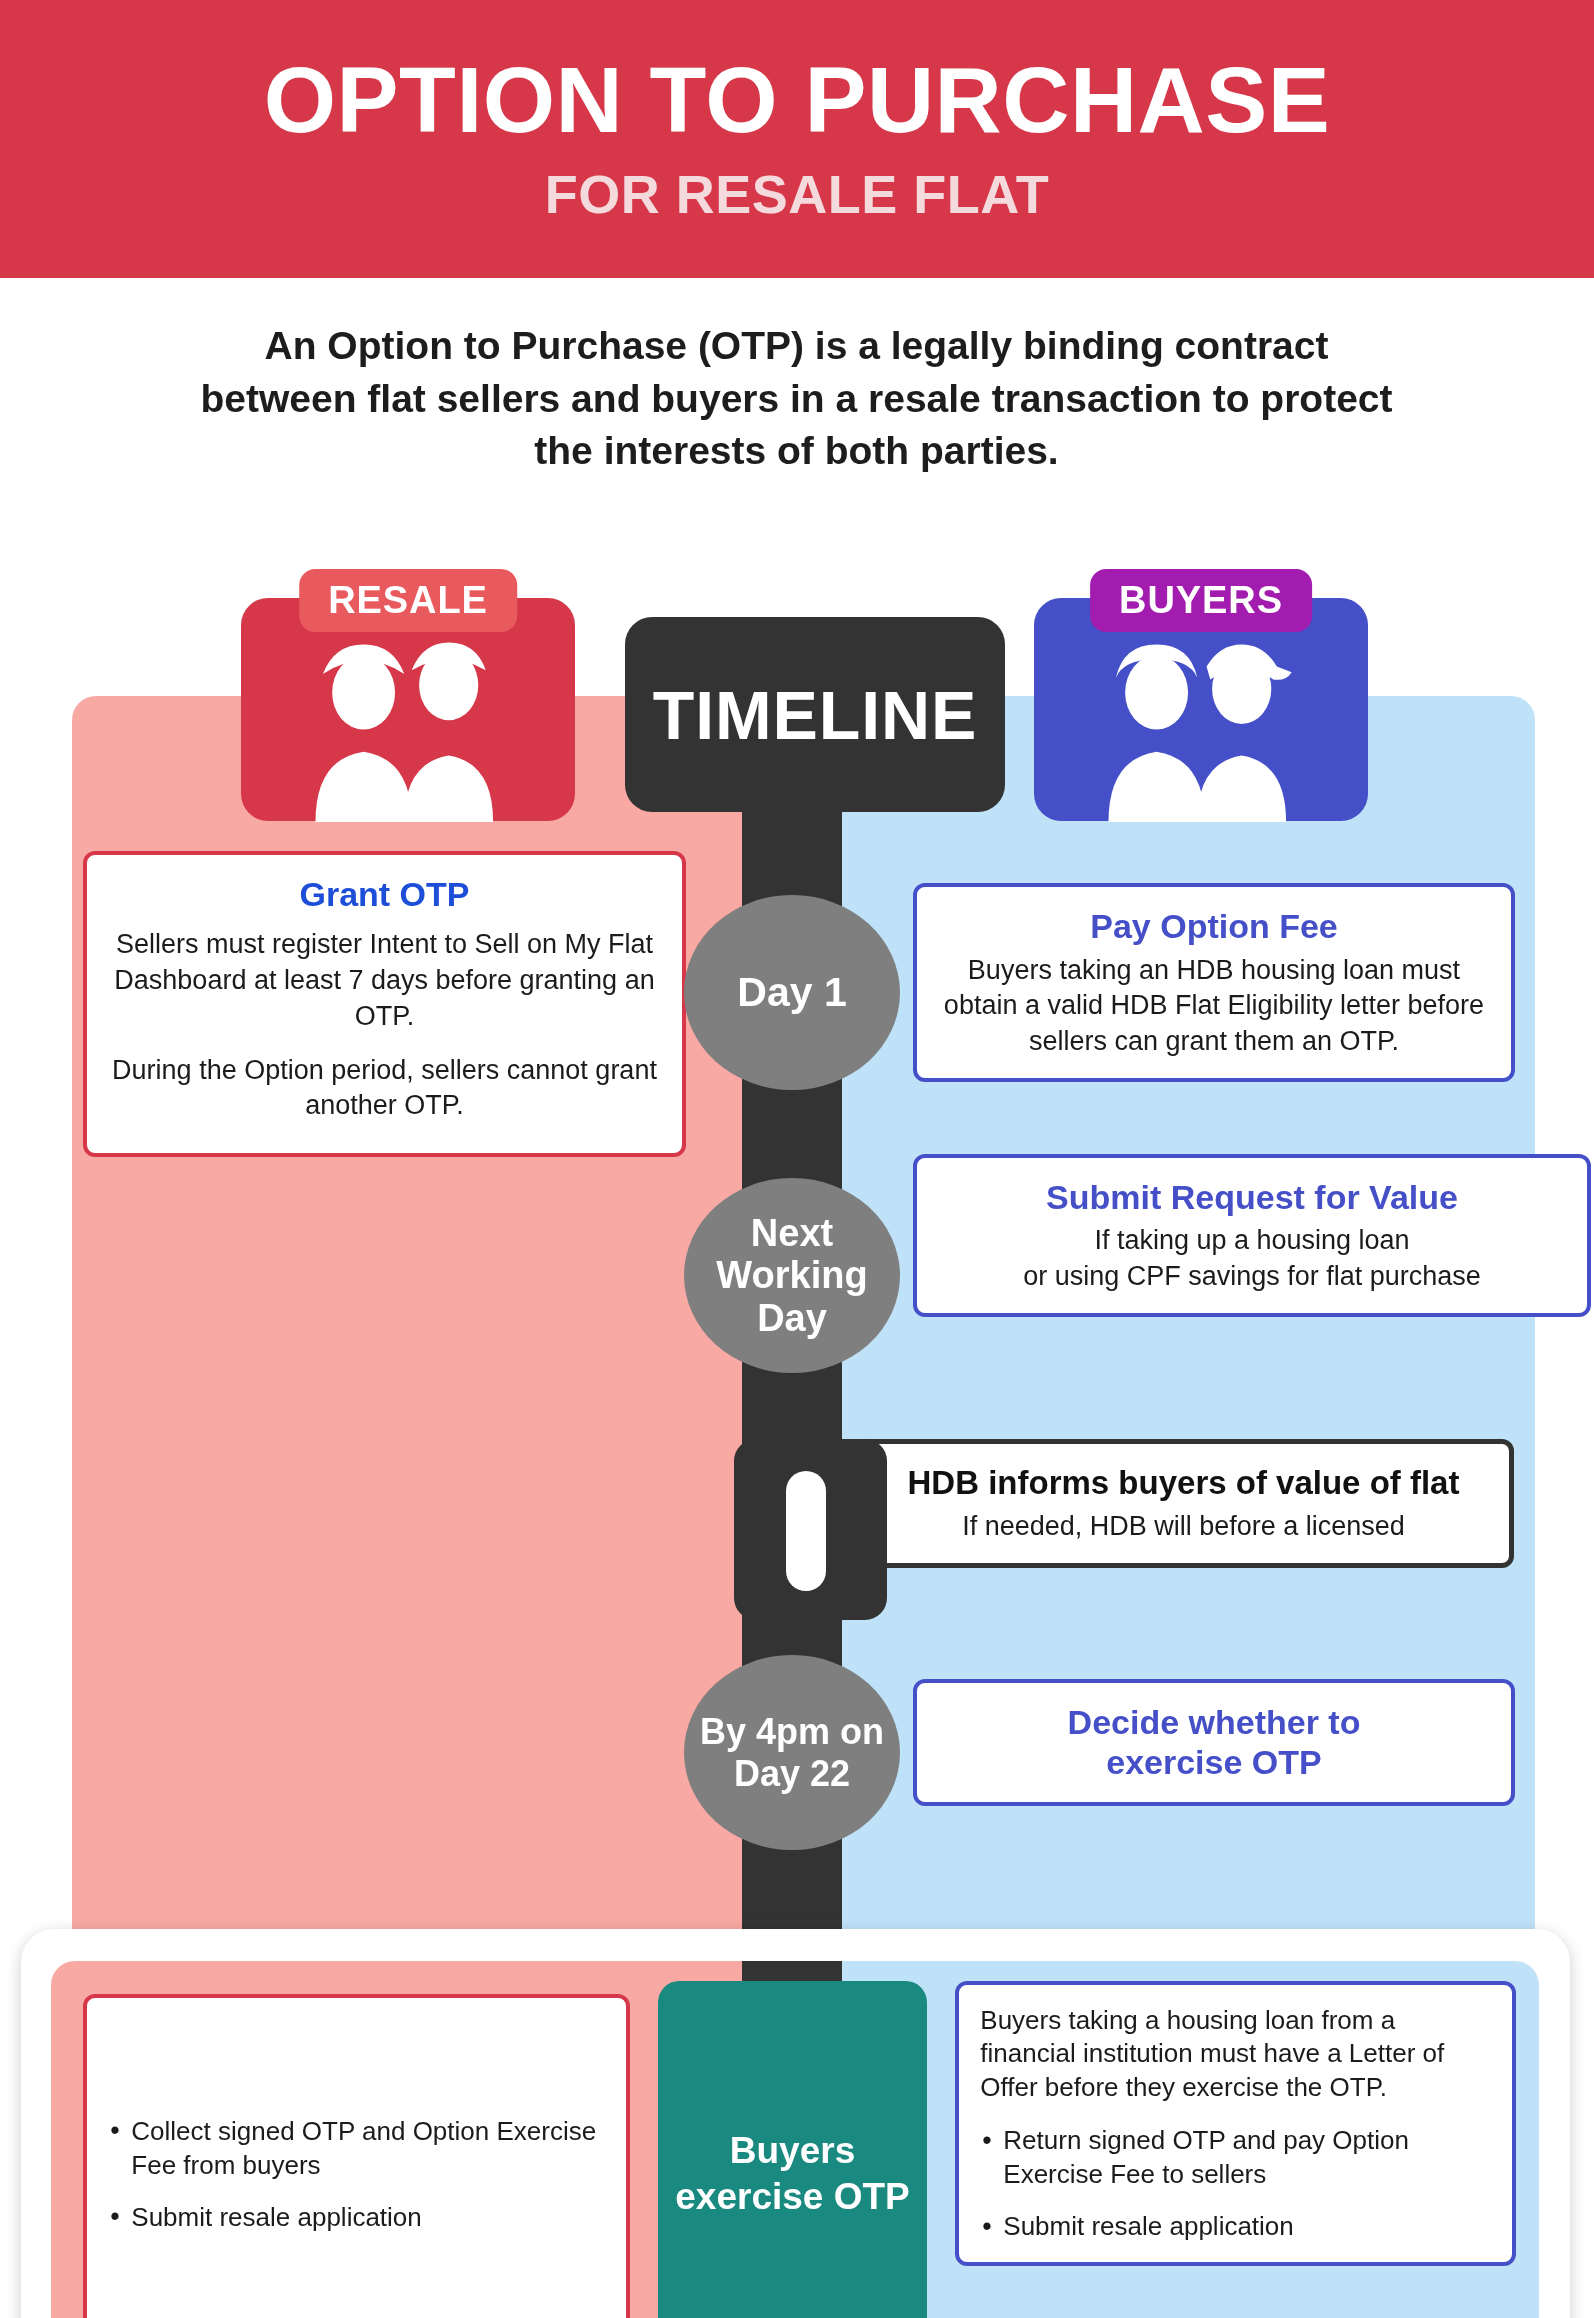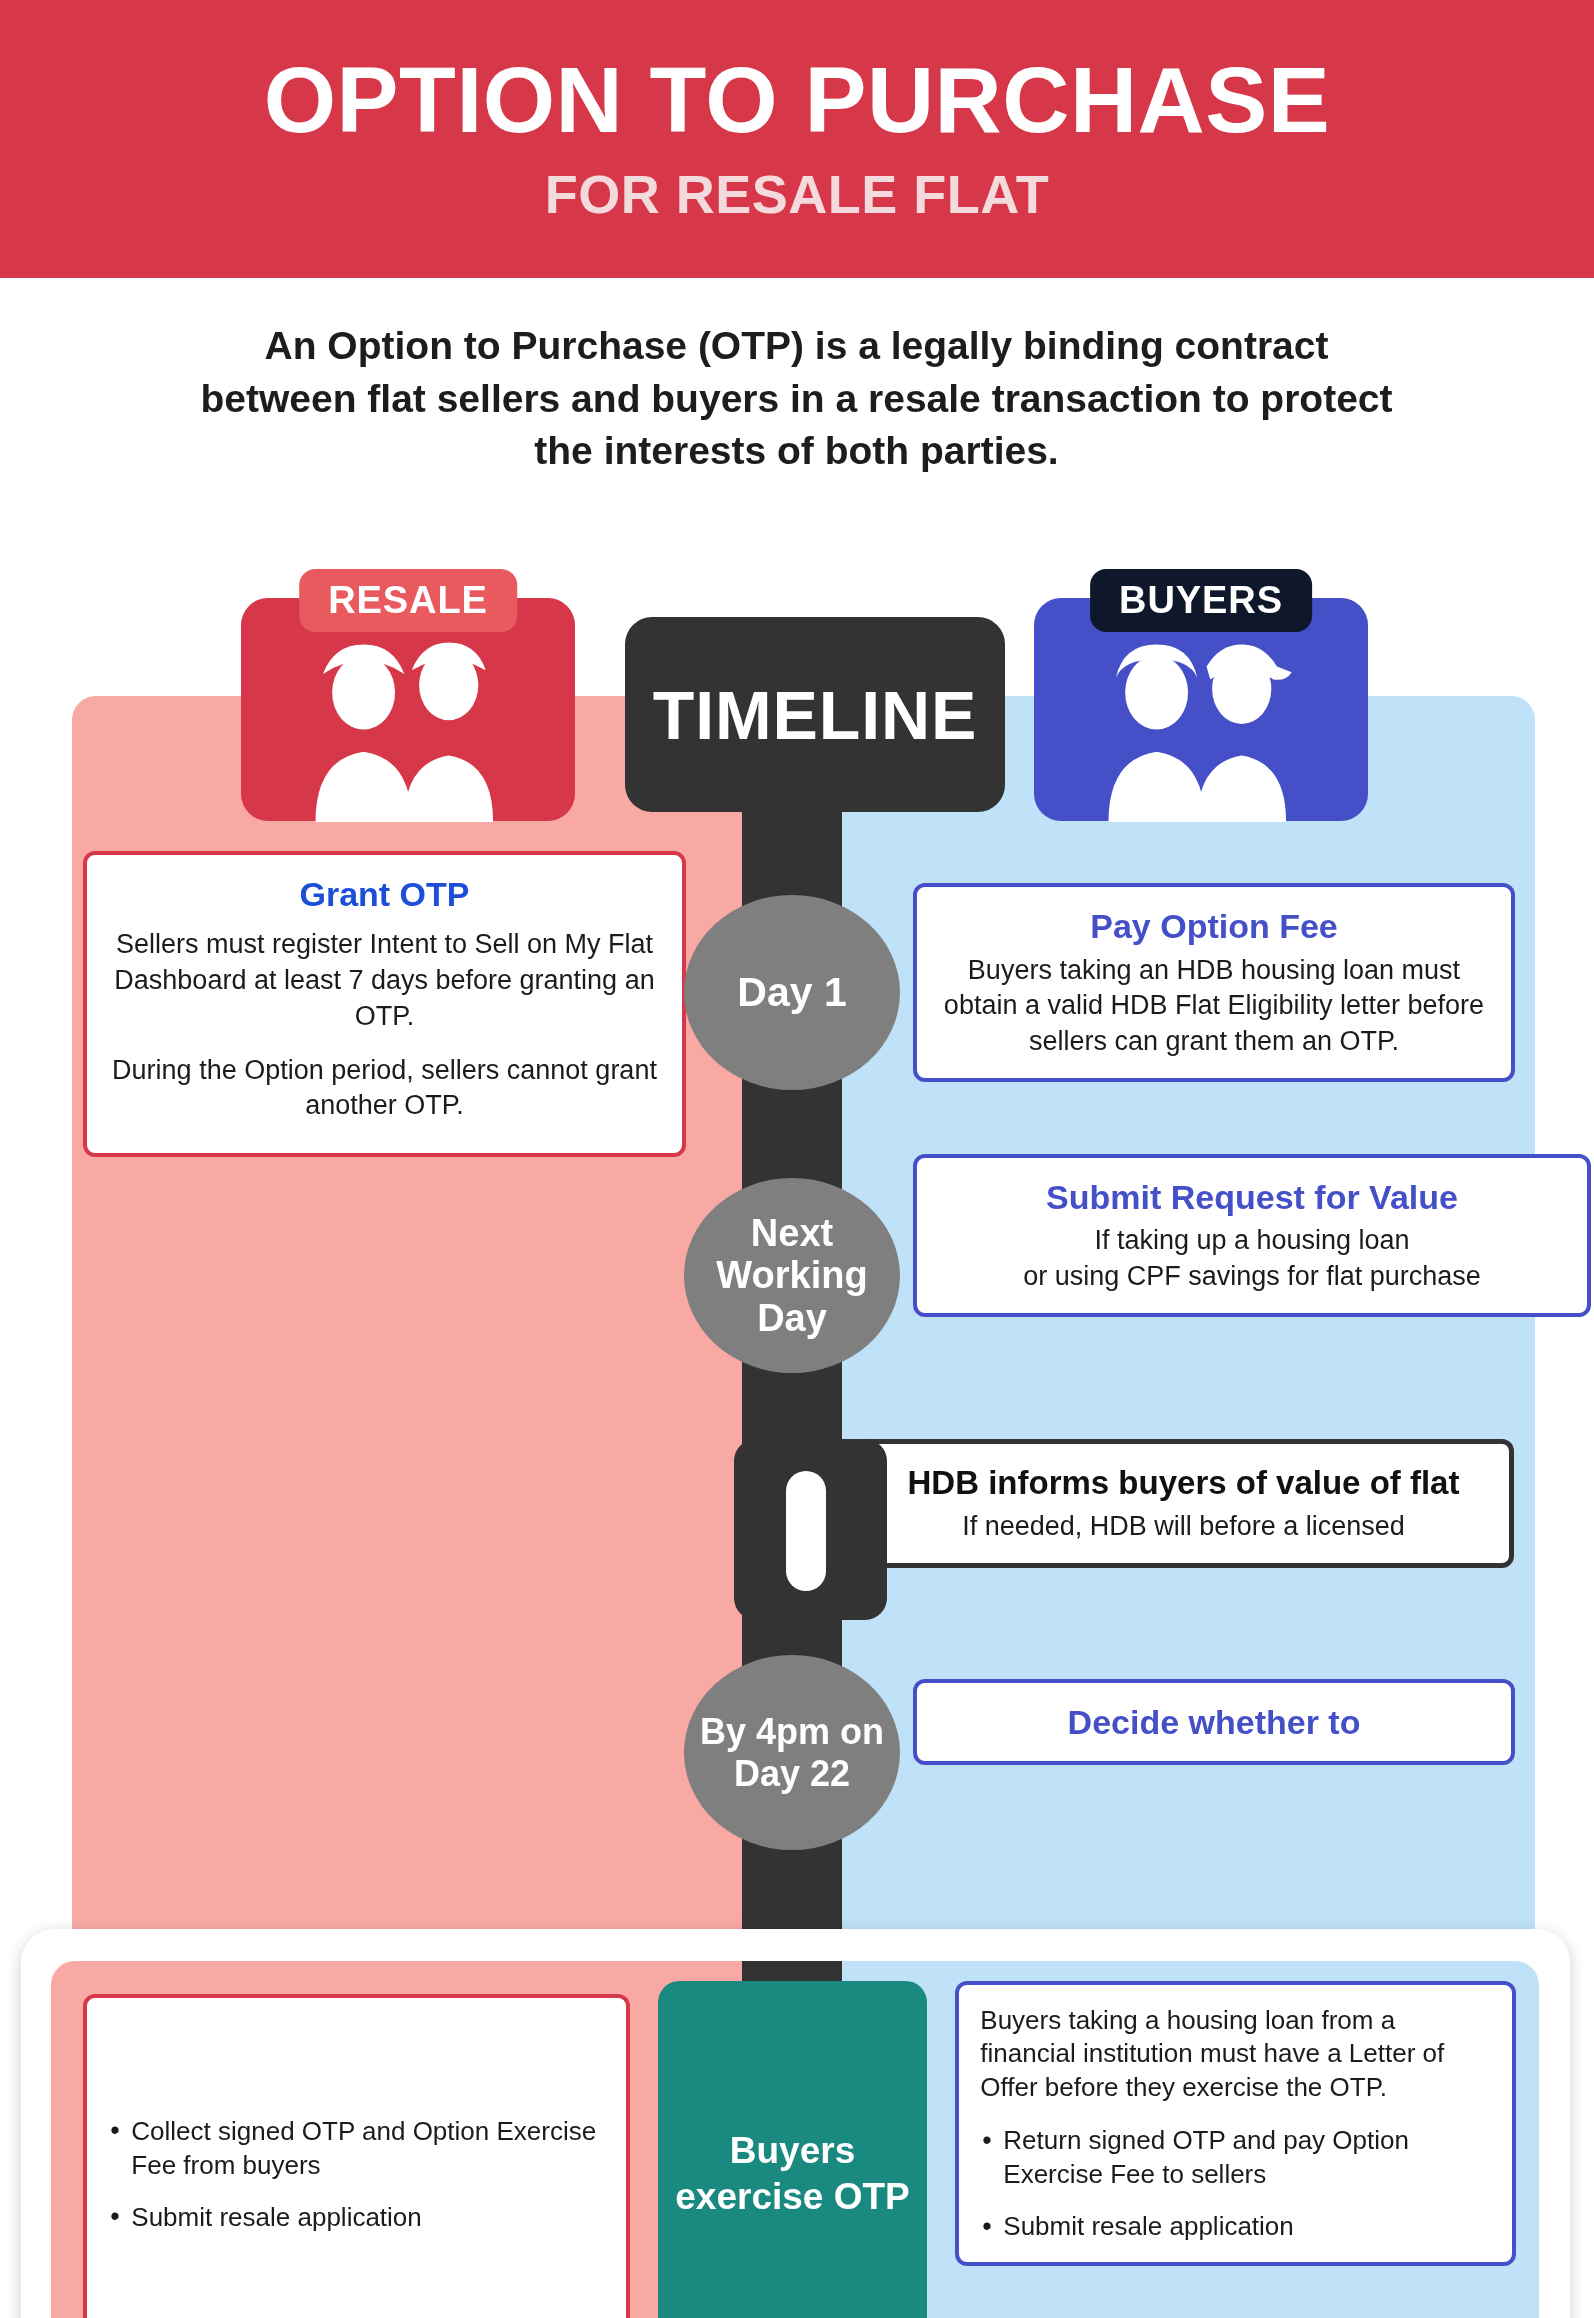--- a/index.html
+++ b/index.html
@@ -106,21 +106,21 @@
     transform: translateX(-50%);
     padding: 10.2px 29px;
     border-radius: 16px;
     font-size: 38px;
     font-weight: 700;
     letter-spacing: 0.9px;
     color: #ffffff;
     white-space: nowrap;
   }
   .persona-sellers .persona-tag { background: #e85a5d; }
-  .persona-buyers  .persona-tag { background: #0f172a; }
+  .persona-buyers  .persona-tag { background: #a21caf; }
   .persona-art { position: absolute; left: 0; top: 39px; width: 334px; height: 185px; }
 
   
   .node {
     position: absolute;
     background: #7f7f7f;
     border-radius: 50%;
     display: flex; align-items: center; justify-content: center;
     text-align: center;
     color: #ffffff;
@@ -331,20 +331,21 @@
   </div>
 </div>
 
 <div class="node node-day22">
   <span>By 4pm on Day 22</span>
 </div>
 
 <div class="card card-blue card-decide">
   <div class="card-title t-blue">
     <div>Decide whether to</div>
+    <div>exercise OTP</div>
   </div>
 </div>
 
 <div class="shell"></div>
 <div class="shell-pink"></div>
 <div class="shell-blue"></div>
 <div class="shell-spine"></div>
 
 <div class="card card-red card-collect">
   <ul class="bullets">

